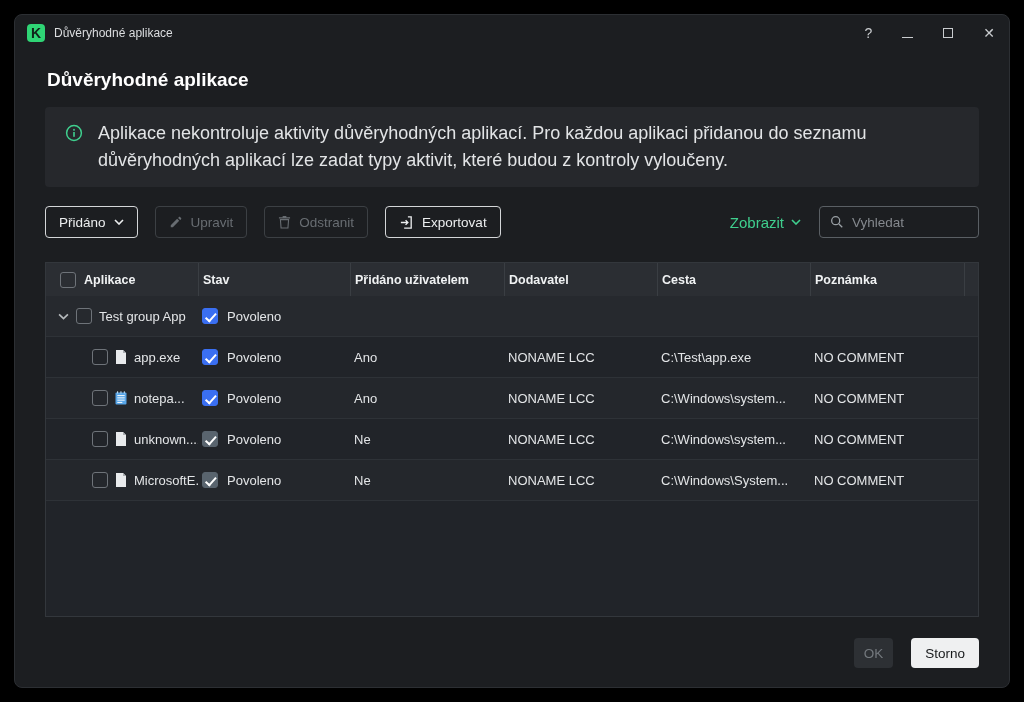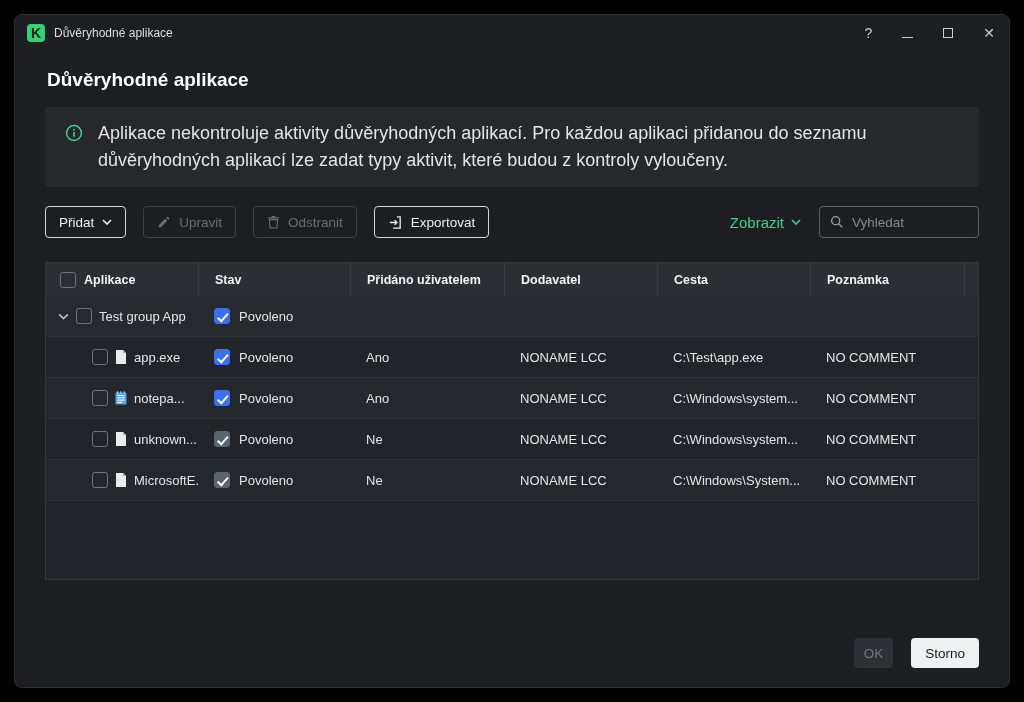--- a/index.html
+++ b/index.html
@@ -46,28 +46,28 @@
     margin-left:18px; width:160px; height:32px; border:1px solid #5a5f64; border-radius:4px;
     display:flex; align-items:center; padding:0 10px; gap:8px; background:transparent;
   }
   .search input {
     border:none; outline:none; background:transparent; color:#e6e8ea;
     font-size:13.5px; width:100%; font-family:inherit;
   }
   .search input::placeholder { color:#85898e; }
   
   .table {
-    margin:24px 30px 0 30px; height:318px; background:#212429;
+    margin:24px 30px 0 30px; height:355px; background:#212429;
     border:1px solid #33373c; display:flex; flex-direction:column;
   }
   .thead { display:flex; height:33px; background:#2b2e33; align-items:center;
     font-size:12.5px; font-weight:bold; color:#f0f2f3; }
   .thead .cell { border-left:1px solid #3a3e43; height:100%; display:flex; align-items:center; }
   .thead .cell:first-child { border-left:none; }
-  .cell { padding-left:16px; overflow:hidden; white-space:nowrap; }
+  .cell { padding-left:4px; overflow:hidden; white-space:nowrap; }
   .col-app{width:152px;} .col-stav{width:152px;} .col-user{width:154px;}
   .col-vendor{width:153px;} .col-path{width:153px;} .col-note{width:154px;}
   .col-extra{flex:1; padding:0;}
   .col-app.head { padding-left:14px; gap:8px; }
   .trow { display:flex; height:41px; align-items:center; font-size:13px;
     border-bottom:1px solid #2e3237; color:#e3e5e7; }
   .trow.group { background:#26292e; }
   .trow.alt { background:#24272c; }
   .name-cell { display:flex; align-items:center; }
   .group-name { padding-left:12px; gap:7px; }
@@ -122,21 +122,21 @@
             <circle cx="9" cy="9" r="7.4" fill="none" stroke="#3fcf8e" stroke-width="1.5"></circle>
             <rect x="8.2" y="8" width="1.6" height="4.8" fill="#3fcf8e"></rect>
             <rect x="8.2" y="4.9" width="1.6" height="1.8" fill="#3fcf8e"></rect>
           </svg>
       </span>
       <p>Aplikace nekontroluje aktivity důvěryhodných aplikací. Pro každou aplikaci přidanou do seznamu důvěryhodných aplikací lze zadat typy aktivit, které budou z kontroly vyloučeny.</p>
     </div>
 
     <div class="toolbar">
       <button class="tbtn">
-        <span>Přidat</span>
+        <span>Přidáno</span>
         <span>
             <svg width="10" height="6" viewBox="0 0 10 6" fill="none" stroke="#eceeef" stroke-width="1.6">
               <path d="M1 1l4 4 4-4"></path>
             </svg>
           </span>
       </button>
       <button class="tbtn disabled">
         <span>
             <svg width="14" height="14" viewBox="0 0 16 16">
               <path d="M2 11.6V14h2.4l7.3-7.3-2.4-2.4L2 11.6zM12.6 2.2l1.2 1.2c.4.4.4 1 0 1.4l-1 1-2.4-2.4 1-1c.4-.4.8-.4 1.2-.2z" fill="#686d72"></path>

